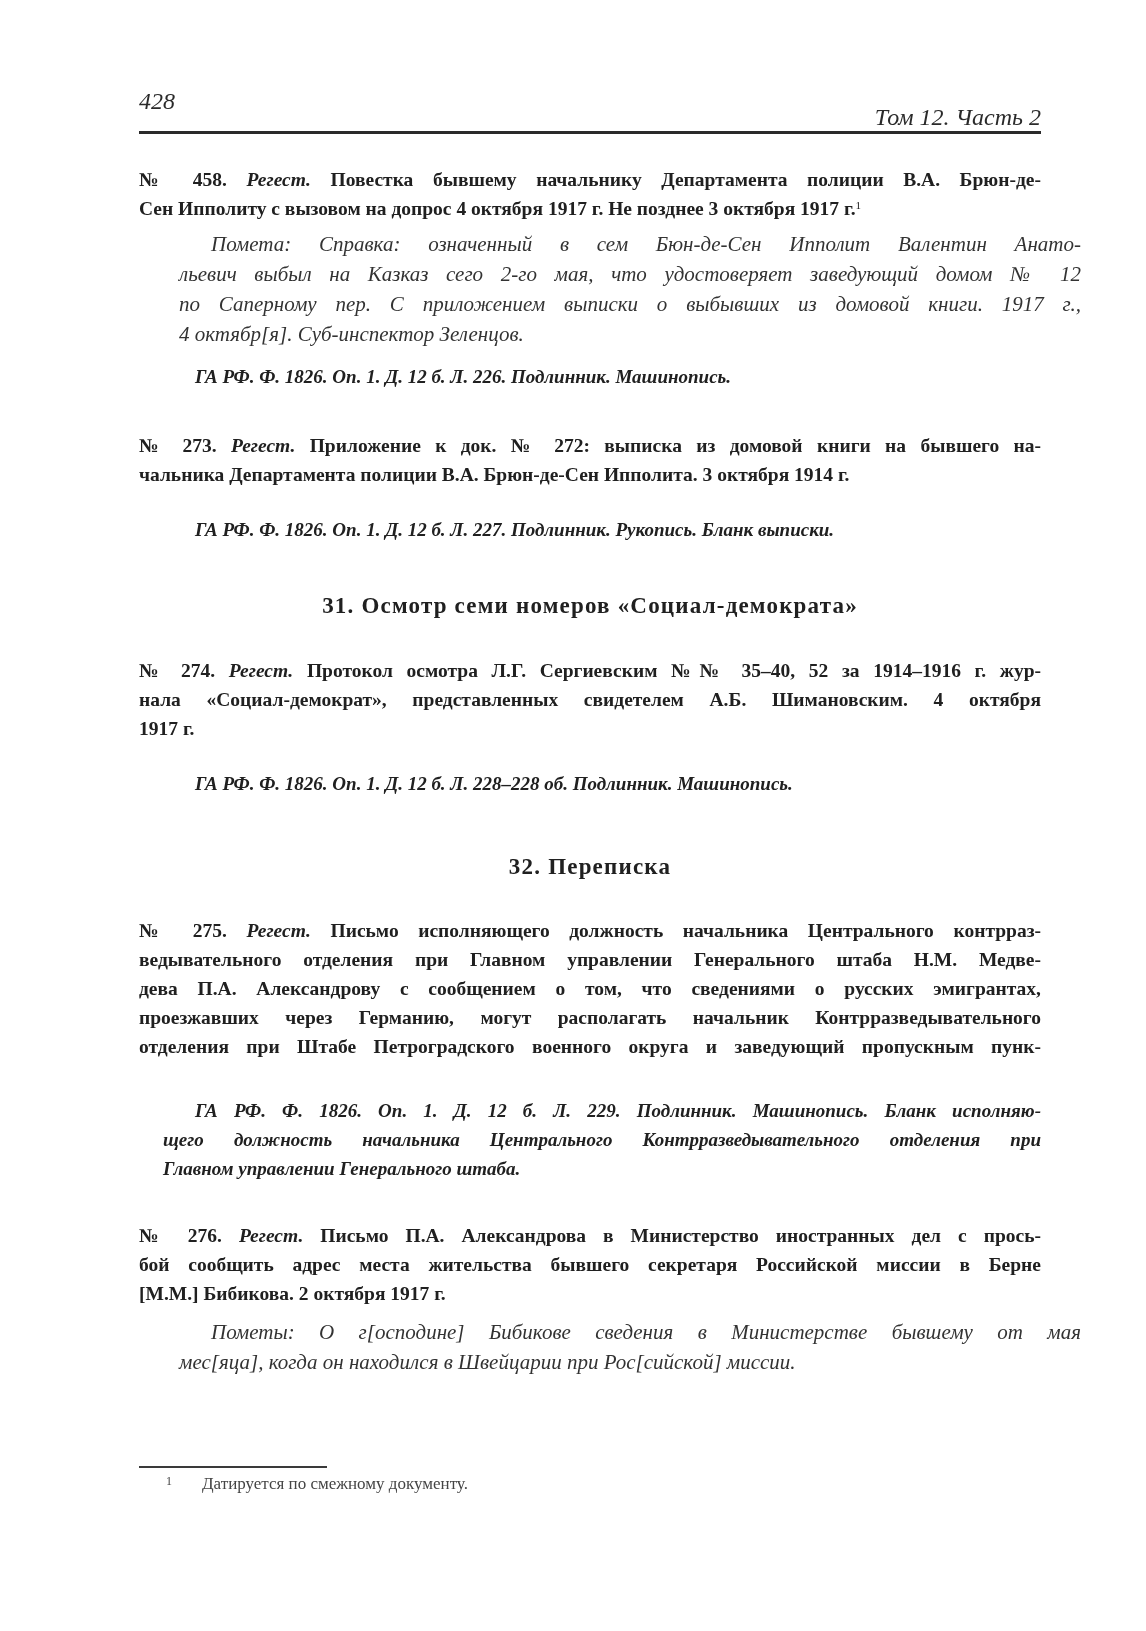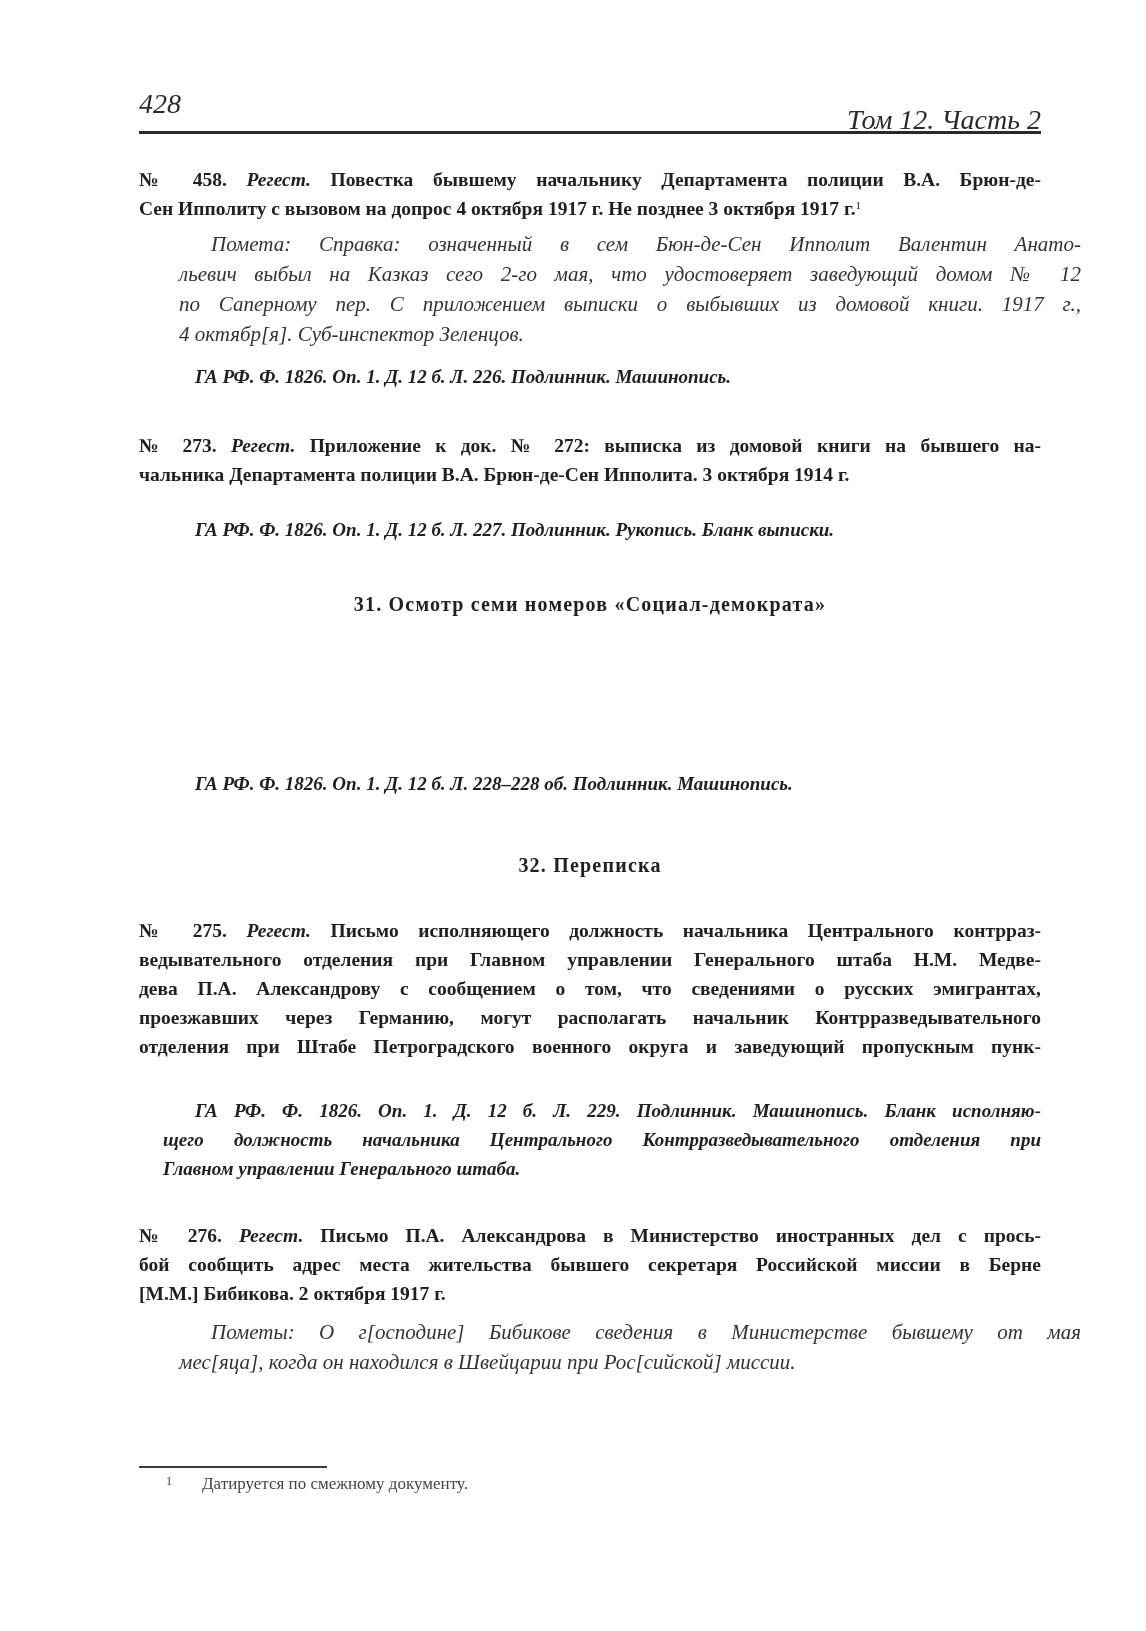--- a/index.html
+++ b/index.html
@@ -1,21 +1,21 @@
 <!DOCTYPE html>
 <html><head>
 <meta charset="utf-8">
 <style>
   html, body { margin: 0; padding: 0; background: #ffffff; }
   body { width: 1146px; height: 1631px; position: relative; overflow: hidden;
          font-family: "Liberation Serif", "DejaVu Serif", serif; color: #1f1f1f; }
   .page { position: absolute; left: 0; top: 0; width: 1146px; height: 1631px; }
   .col { position: absolute; left: 139px; width: 902px; }
   .running-head { position: absolute; left: 139px; top: 88px; width: 902px; height: 30px;
-                  font-style: italic; font-size: 28px; color: #2a2a2a; }
+                  font-style: italic; font-size: 24px; color: #2a2a2a; }
   .running-head .left { position: absolute; left: 0; top: 0; }
   .running-head .right { position: absolute; right: 0; top: 16px; text-align: right; }
   .head-rule { position: absolute; left: 139px; top: 131px; width: 902px; height: 3px; background: #2a2a2a; }
 
   .regest { font-weight: bold; font-size: 19.5px; line-height: 29px; text-align: justify;
             text-align-last: left; color: #202020; }
   .regest i { font-weight: bold; }
   .regest .line { display: block; white-space: nowrap; text-align: justify; text-align-last: justify; }
   .regest .line.last { text-align-last: left; }
 
@@ -23,21 +23,21 @@
   .note .line { display: block; white-space: nowrap; text-align: justify; text-align-last: justify; }
   .note .line.first { text-indent: 32px; }
   .note .line.last { text-align-last: left; }
 
   .archive { font-style: italic; font-weight: bold; font-size: 19px; line-height: 29px; color: #202020; }
   .archive .line { display: block; white-space: nowrap; text-align: justify; text-align-last: justify; margin-left: 24px; }
   .archive .line.first { text-indent: 32px; }
   .archive .line.last { text-align-last: left; }
 
   .section-title { position: absolute; left: 139px; width: 902px; text-align: center;
-                   font-weight: bold; font-size: 20px; letter-spacing: 1.2px; color: #202020; }
+                   font-weight: bold; font-size: 23px; letter-spacing: 1.2px; color: #202020; }
 
   sup.fn { font-size: 11px; font-weight: normal; vertical-align: top; position: relative; top: -3px; }
 
   .fn-rule { position: absolute; left: 139px; top: 1466px; width: 188px; height: 2px; background: #3a3a3a; }
   .footnote { position: absolute; left: 139px; top: 1474px; width: 700px; font-size: 17px; color: #444; }
   .footnote .mark { position: absolute; left: 27px; top: 0; font-size: 12px; }
   .footnote .text { position: absolute; left: 63px; top: 0; white-space: nowrap; }
 </style>
 </head>
 <body>
@@ -67,20 +67,25 @@
   <div class="col regest" style="top:431px;">
     <span class="line"><span>№ 273.</span> <i>Регест.</i> <span>Приложение к док. № 272: выписка из домовой книги на бывшего на-</span></span>
     <span class="line last">чальника Департамента полиции В.А. Брюн-де-Сен Ипполита. 3 октября 1914 г.</span>
   </div>
   <div class="col archive" style="top:515px;">
     <span class="line first last">ГА РФ. Ф. 1826. Оп. 1. Д. 12 б. Л. 227. Подлинник. Рукопись. Бланк выписки.</span>
   </div>
 
   <div class="section-title" style="top:593px;">31. Осмотр семи номеров «Социал-демократа»</div>
 
+  <div class="col regest" style="top:656px;">
+    <span class="line"><span>№ 274.</span> <i>Регест.</i> <span>Протокол осмотра Л.Г. Сергиевским №№ 35–40, 52 за 1914–1916 г. жур-</span></span>
+    <span class="line">нала «Социал-демократ», представленных свидетелем А.Б. Шимановским. 4 октября</span>
+    <span class="line last">1917 г.</span>
+  </div>
   <div class="col archive" style="top:769px;">
     <span class="line first last">ГА РФ. Ф. 1826. Оп. 1. Д. 12 б. Л. 228–228 об. Подлинник. Машинопись.</span>
   </div>
 
   <div class="section-title" style="top:854px;">32. Переписка</div>
 
   <div class="col regest" style="top:916px;">
     <span class="line"><span>№ 275.</span> <i>Регест.</i> <span>Письмо исполняющего должность начальника Центрального контрраз-</span></span>
     <span class="line">ведывательного отделения при Главном управлении Генерального штаба Н.М. Медве-</span>
     <span class="line">дева П.А. Александрову с сообщением о том, что сведениями о русских эмигрантах,</span>

